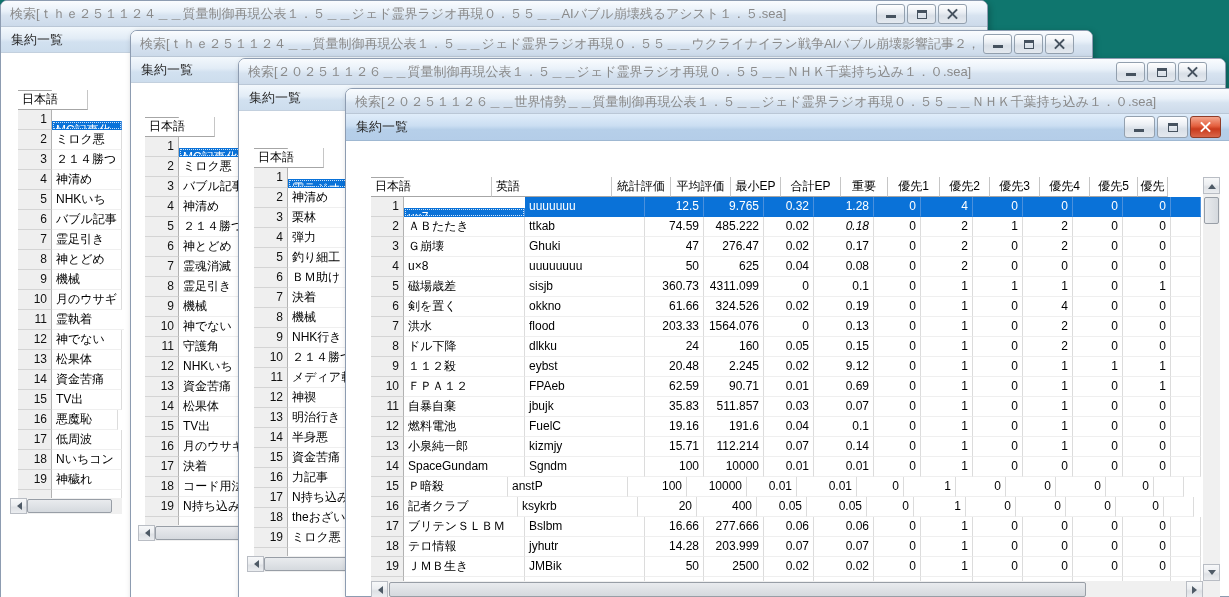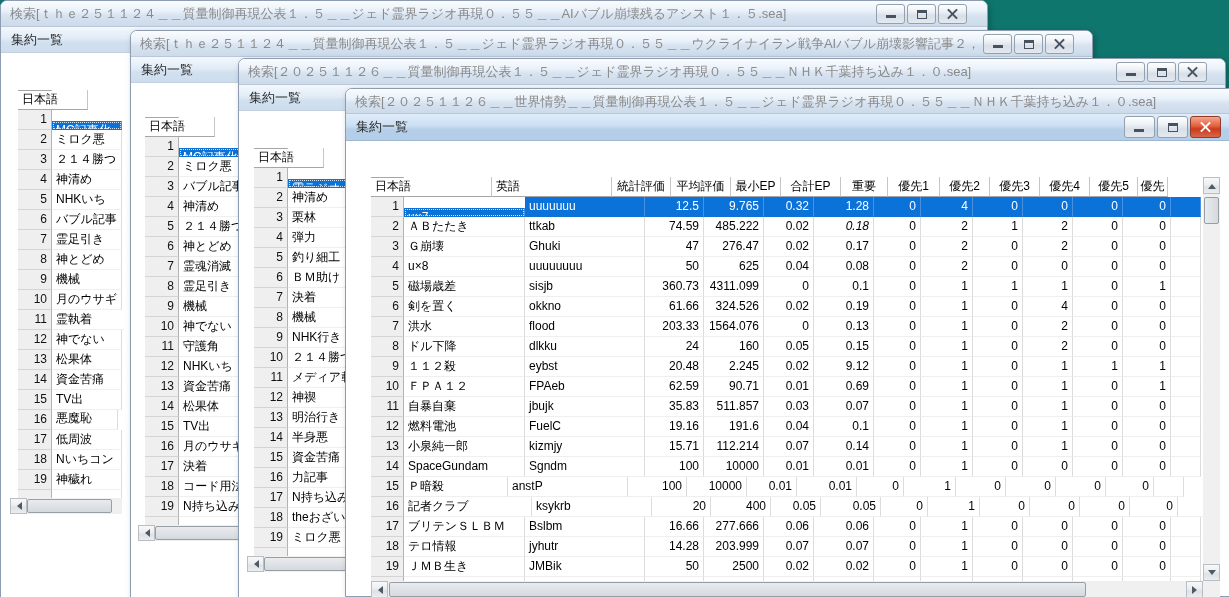--- a/index.html
+++ b/index.html
@@ -160,21 +160,21 @@
         <div class="trow">
           <div class="cell ncell" style="width: 34px;">14</div>
           <div class="cell dcell" style="width: 70px;">資金苦痛</div>
         </div>
         <div class="trow">
           <div class="cell ncell" style="width: 34px;">15</div>
           <div class="cell dcell" style="width: 70px;">TV出</div>
         </div>
         <div class="trow">
           <div class="cell ncell" style="width: 34px;">16</div>
-          <div class="cell dcell" style="width: 66px; font-family: Liberation Mono, monospace;">悪魔恥</div>
+          <div class="cell dcell" style="width: 66px;">悪魔恥</div>
         </div>
         <div class="trow">
           <div class="cell ncell" style="width: 34px;">17</div>
           <div class="cell dcell" style="width: 70px;">低周波</div>
         </div>
         <div class="trow">
           <div class="cell ncell" style="width: 34px;">18</div>
           <div class="cell dcell" style="width: 70px;">Nいちコン</div>
         </div>
         <div class="trow">
@@ -689,21 +689,21 @@
           <div class="cell dcell num" style="width: 47px;">0</div>
           <div class="cell dcell num" style="width: 52px;">1</div>
           <div class="cell dcell num" style="width: 50px;">0</div>
           <div class="cell dcell num" style="width: 50px;">0</div>
           <div class="cell dcell num" style="width: 50px;">0</div>
           <div class="cell dcell num" style="width: 48px;">0</div>
           <div class="cell dcell num" style="width: 30px;"></div>
         </div>
         <div class="trow">
           <div class="cell ncell" style="width: 33px;">16</div>
-          <div class="cell dcell" style="width: 128px;">記者クラブ</div>
+          <div class="cell dcell" style="width: 114px;">記者クラブ</div>
           <div class="cell dcell" style="width: 120px;">ksykrb</div>
           <div class="cell dcell num" style="width: 59px;">20</div>
           <div class="cell dcell num" style="width: 60px;">400</div>
           <div class="cell dcell num" style="width: 50px;">0.05</div>
           <div class="cell dcell num" style="width: 60px;">0.05</div>
           <div class="cell dcell num" style="width: 47px;">0</div>
           <div class="cell dcell num" style="width: 52px;">1</div>
           <div class="cell dcell num" style="width: 50px;">0</div>
           <div class="cell dcell num" style="width: 50px;">0</div>
           <div class="cell dcell num" style="width: 50px;">0</div>

